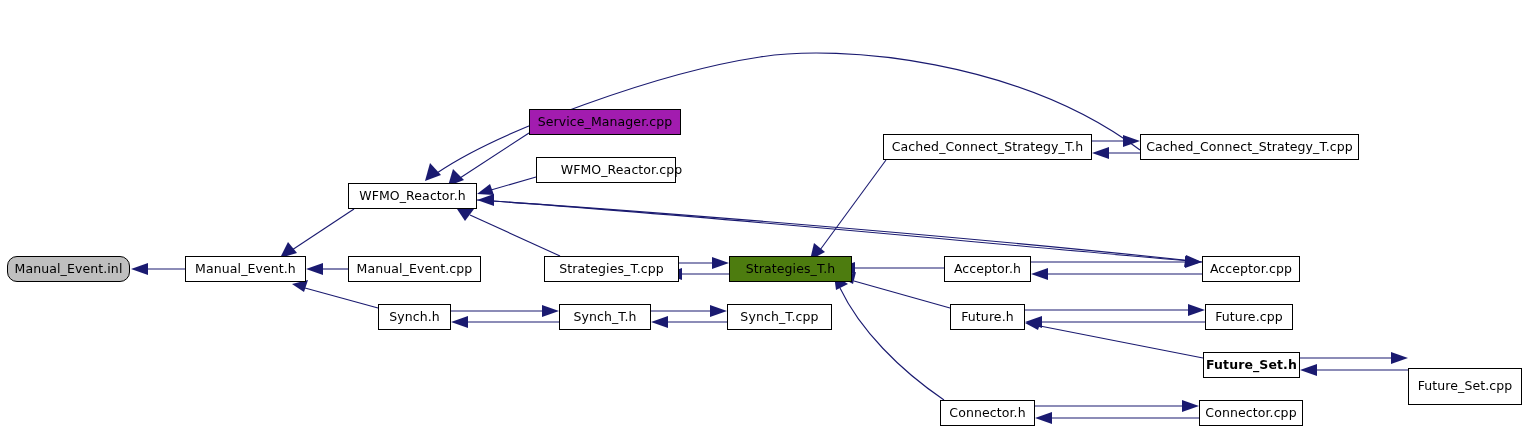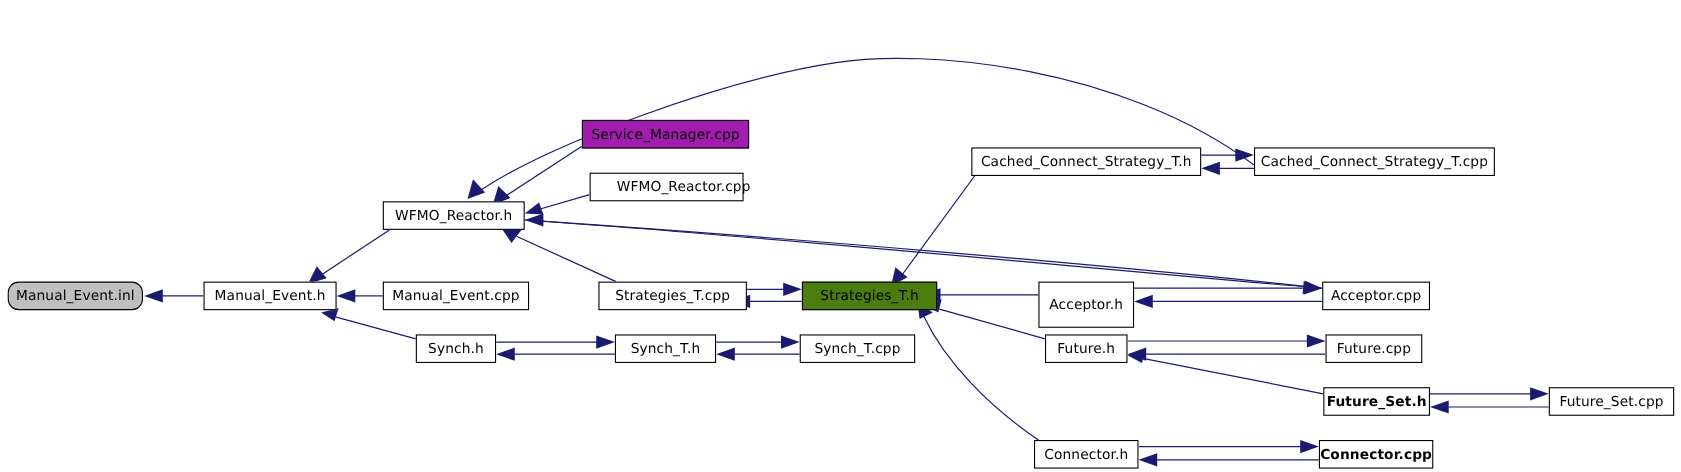--- a/index.html
+++ b/index.html
@@ -214,37 +214,37 @@
     </div>
     <div class="node" style="left: 729px; top: 256px; width: 123px; height: 26px; border-color: rgb(0, 0, 0); background: #4d7c0f;">
       <span>Strategies_T.h</span>
     </div>
     <div class="node" style="left: 883px; top: 134px; width: 209px; height: 26px; border-color: rgb(0, 0, 0); background: rgb(255, 255, 255);">
       <span>Cached_Connect_Strategy_T.h</span>
     </div>
     <div class="node" style="left: 1140px; top: 134px; width: 219px; height: 26px; border-color: rgb(0, 0, 0); background: rgb(255, 255, 255);">
       <span>Cached_Connect_Strategy_T.cpp</span>
     </div>
-    <div class="node" style="left: 944px; top: 256px; width: 87px; height: 42px; border-color: rgb(0, 0, 0); background: rgb(255, 255, 255);">
+    <div class="node" style="left: 944px; top: 256px; width: 87px; height: 26px; border-color: rgb(0, 0, 0); background: rgb(255, 255, 255);">
       <span>Acceptor.h</span>
     </div>
     <div class="node" style="left: 1202px; top: 256px; width: 98px; height: 26px; border-color: rgb(0, 0, 0); background: rgb(255, 255, 255);">
       <span>Acceptor.cpp</span>
     </div>
     <div class="node" style="left: 950px; top: 304px; width: 75px; height: 26px; border-color: rgb(0, 0, 0); background: rgb(255, 255, 255);">
       <span>Future.h</span>
     </div>
     <div class="node" style="left: 1205px; top: 304px; width: 88px; height: 26px; border-color: rgb(0, 0, 0); background: rgb(255, 255, 255);">
       <span>Future.cpp</span>
     </div>
     <div class="node" style="left: 1203px; top: 352px; width: 97px; height: 26px; border-color: rgb(0, 0, 0); background: rgb(255, 255, 255); font-weight: bold;">
       <span>Future_Set.h</span>
     </div>
-    <div class="node" style="left: 1408px; top: 352px; width: 114px; height: 26px; border-color: rgb(0, 0, 0); background: rgb(255, 255, 255);">
+    <div class="node" style="left: 1408px; top: 368px; width: 114px; height: 37px; border-color: rgb(0, 0, 0); background: rgb(255, 255, 255);">
       <span>Future_Set.cpp</span>
     </div>
     <div class="node" style="left: 940px; top: 400px; width: 95px; height: 26px; border-color: rgb(0, 0, 0); background: rgb(255, 255, 255);">
       <span>Connector.h</span>
     </div>
-    <div class="node" style="left: 1199px; top: 400px; width: 104px; height: 26px; border-color: rgb(0, 0, 0); background: rgb(255, 255, 255); font-weight: bold;">
+    <div class="node" style="left: 1199px; top: 400px; width: 104px; height: 26px; border-color: rgb(0, 0, 0); background: rgb(255, 255, 255);">
       <span>Connector.cpp</span>
     </div>
   </div>
 
 </body></html>

